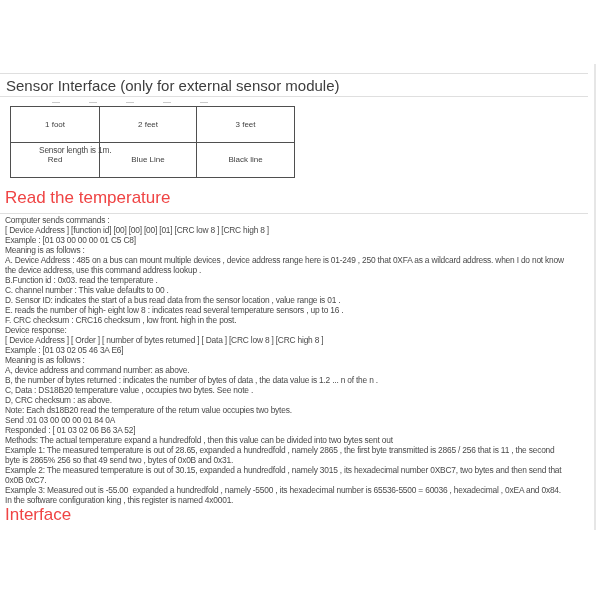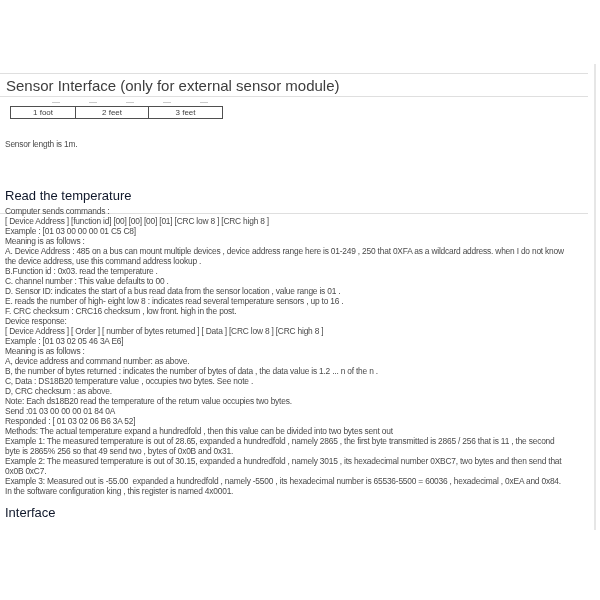--- a/index.html
+++ b/index.html
@@ -10,40 +10,40 @@
   .rule { position:absolute; left:0; width:588px; height:1px; background:#dfdfdf; }
   .rule1 { top:73px; }
   .rule2 { top:96px; }
   .rule3 { top:213px; }
   .title {
     position:absolute; top:77px; left:6px; margin:0;
     font-size:15px; font-weight:400; color:#3d3d3d;
   }
   .h2 {
     position:absolute; left:5px; margin:0;
-    font-size:13px; font-weight:400; color:#0f172a;
+    font-size:17px; font-weight:400; color:#ef4444;
   }
   .h2-read { top:188px; }
   .h2-dim  { top:505px; }
   .marks { position:absolute; top:101px; left:52px; display:flex; gap:29px; }
   .marks span { width:8px; height:1px; background:#c9c9c9; margin-top:1px; }
   table.wiring { position:absolute; top:106px; left:10px; border-collapse:collapse; }
   table.wiring td {
     border:1px solid #4f4f4f; font-size:8px; color:#3f3f3f;
-    text-align:center; vertical-align:middle; padding:0; height:10.5px;
+    text-align:center; vertical-align:middle; padding:12px; height:10.5px;
   }
   table.wiring td.c1 { width:64px; }
   table.wiring td.c2 { width:72px; }
   table.wiring td.c3 { width:73px;text-align:center; }
   .lines {
     position:absolute; left:5px; font-size:8.4px; line-height:10px;
     letter-spacing:-0.2px; white-space:pre; color:#4a4a4a;
   }
-  .intro    { top:139px; }
-  .protocol { top:206px; }
+  .intro    { top:145px;margin-left:34px; }
+  .protocol { top:215px; }
   .right-border {
     position:absolute; left:594px; top:64px; width:2px; height:466px; background:#e6e6e6;
   }
 </style>
 </head>
 <body>
 
 <div class="page">
 
   <div class="rule rule1"></div>
@@ -60,20 +60,25 @@
     <span></span>
   </div>
 
   <table class="wiring">
     <tbody>
         <tr>
       <td class="c1">1 foot</td>
       <td class="c2">2 feet</td>
       <td class="c3">3 feet</td>
     </tr>
+    <tr>
+      <td class="c1">Red</td>
+      <td class="c2">Blue Line</td>
+      <td class="c3">Black line</td>
+    </tr>
   </tbody>
     </table>
 
   <div class="lines intro"><div>Sensor length is 1m.</div></div>
 
   <h2 class="h2 h2-read">Read the temperature</h2>
 
   <div class="rule rule3"></div>
 
   <div class="lines protocol"><div>Computer sends commands :</div><div>[ Device Address ] [function id] [00] [00] [00] [01] [CRC low 8 ] [CRC high 8 ]</div><div>Example : [01 03 00 00 00 01 C5 C8]</div><div>Meaning is as follows :</div><div>A. Device Address : 485 on a bus can mount multiple devices , device address range here is 01-249 , 250 that 0XFA as a wildcard address. when I do not know</div><div>the device address, use this command address lookup .</div><div>B.Function id : 0x03. read the temperature .</div><div>C. channel number : This value defaults to 00 .</div><div>D. Sensor ID: indicates the start of a bus read data from the sensor location , value range is 01 .</div><div>E. reads the number of high- eight low 8 : indicates read several temperature sensors , up to 16 .</div><div>F. CRC checksum : CRC16 checksum , low front. high in the post.</div><div>Device response:</div><div>[ Device Address ] [ Order ] [ number of bytes returned ] [ Data ] [CRC low 8 ] [CRC high 8 ]</div><div>Example : [01 03 02 05 46 3A E6]</div><div>Meaning is as follows :</div><div>A, device address and command number: as above.</div><div>B, the number of bytes returned : indicates the number of bytes of data , the data value is 1.2 ... n of the n .</div><div>C, Data : DS18B20 temperature value , occupies two bytes. See note .</div><div>D, CRC checksum : as above.</div><div>Note: Each ds18B20 read the temperature of the return value occupies two bytes.</div><div>Send :01 03 00 00 00 01 84 0A</div><div>Responded : [ 01 03 02 06 B6 3A 52]</div><div>Methods: The actual temperature expand a hundredfold , then this value can be divided into two bytes sent out</div><div>Example 1: The measured temperature is out of 28.65, expanded a hundredfold , namely 2865 , the first byte transmitted is 2865 / 256 that is 11 , the second</div><div>byte is 2865% 256 so that 49 send two , bytes of 0x0B and 0x31.</div><div>Example 2: The measured temperature is out of 30.15, expanded a hundredfold , namely 3015 , its hexadecimal number 0XBC7, two bytes and then send that</div><div>0x0B 0xC7.</div><div>Example 3: Measured out is -55.00  expanded a hundredfold , namely -5500 , its hexadecimal number is 65536-5500 = 60036 , hexadecimal , 0xEA and 0x84.</div><div>In the software configuration king , this register is named 4x0001.</div></div>

